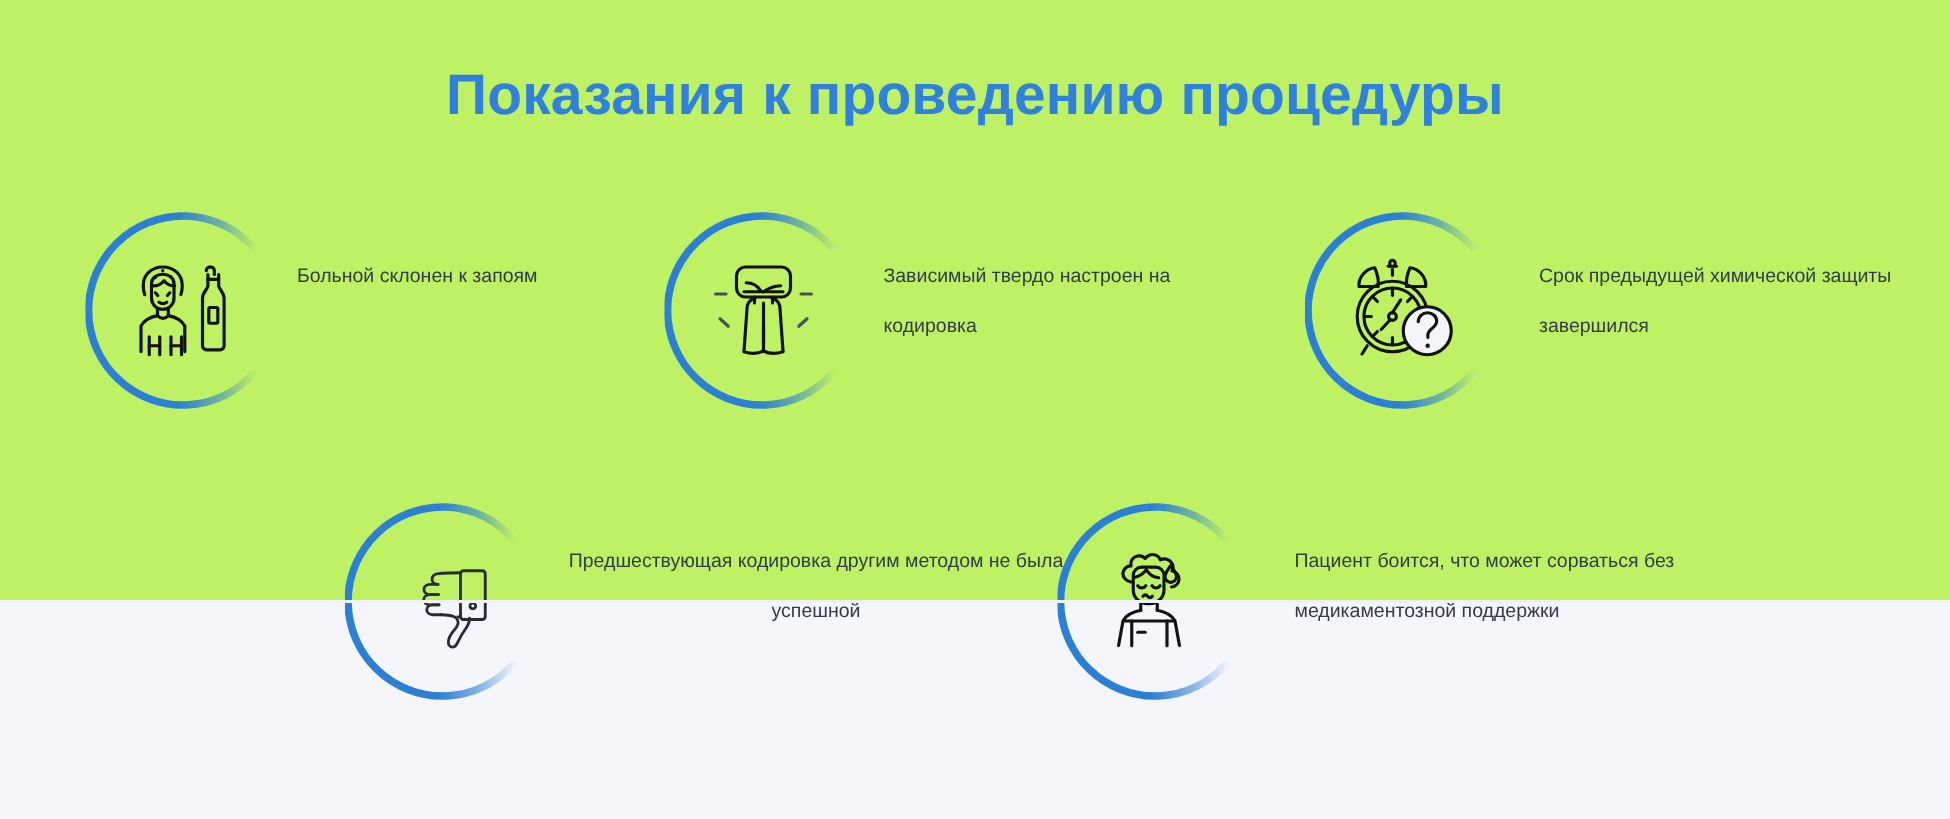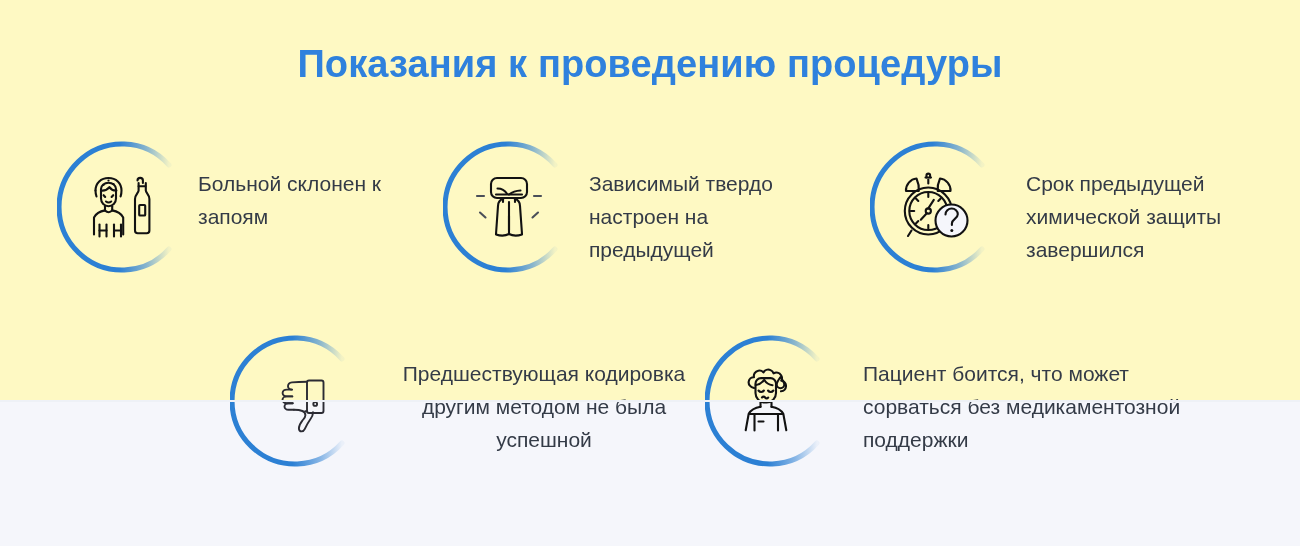--- a/index.html
+++ b/index.html
@@ -12,21 +12,21 @@
     height: 546px;
     overflow: hidden;
     background: #f5f6fb;
     font-family: "Liberation Sans", "DejaVu Sans", sans-serif;
     -webkit-font-smoothing: antialiased;
   }
   .infographic {
     position: relative;
     width: 1300px;
     height: 402px;
-    background: #fef9c3;
+    background: #bef264;
     box-sizing: border-box;
     padding-left: 12px;
   }
   .bottom-rule {
     position: absolute;
     left: 0;
     bottom: 0;
     width: 1300px;
     height: 2px;
     background: #eef1f6;
@@ -72,21 +72,21 @@
     width: 132px;
     height: 132px;
     display: flex;
     align-items: center;
     justify-content: center;
   }
   .badge .glyph svg {
     display: block;
   }
   .item-label {
-    font-size: 21px;
+    font-size: 13px;
     line-height: 33px;
     color: #343b47;
     padding-top: 26px;
   }
 
   
   .item-1 { left: 57px;  top: 141px; }
   .item-1 .item-label { width: 235px; margin-left: 9px; }
 
   .item-2 { left: 443px; top: 141px; }
@@ -198,21 +198,21 @@
           <path d="M43 52 v14"></path>
 
           <path d="M11 32 h7" stroke="#4a4f59"></path>
           <path d="M14 48.5 l5.5 5" stroke="#4a4f59"></path>
 
           <path d="M68 32 h7" stroke="#4a4f59"></path>
           <path d="M72 48.5 l-5.5 5" stroke="#4a4f59"></path>
         </svg>
       </div>
     </div>
-    <div class="item-label">Зависимый твердо настроен на предыдущей</div>
+    <div class="item-label">Зависимый твердо настроен на кодировка</div>
   </div>
 
   <div class="item item-3">
     <div class="badge">
       <svg class="ring" viewBox="0 0 132 132">
         <defs>
           <linearGradient id="g3" x1="0" y1="0.5" x2="1" y2="0.5">
             <stop offset="0%" stop-color="#2c80d4" stop-opacity="1"></stop>
             <stop offset="55%" stop-color="#2c80d4" stop-opacity="1"></stop>
             <stop offset="80%" stop-color="#2c80d4" stop-opacity="0.55"></stop>

